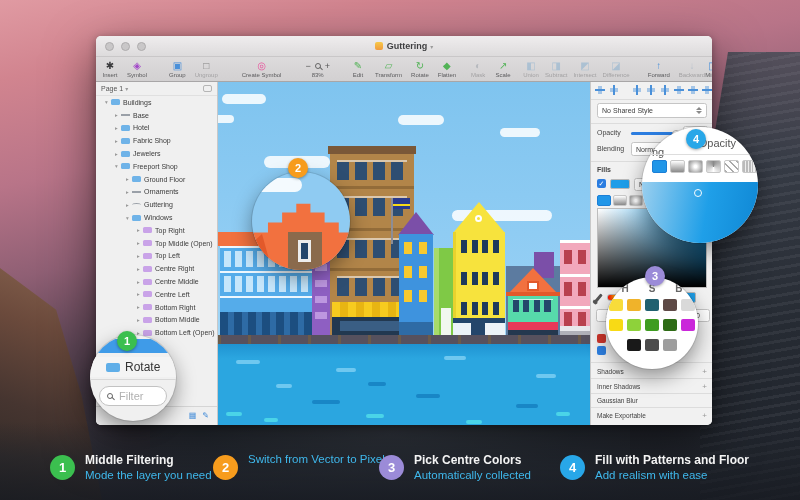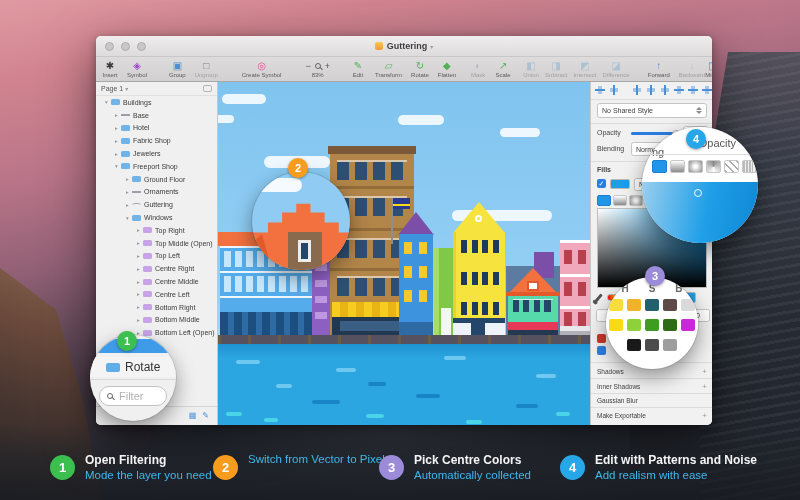--- a/index.html
+++ b/index.html
@@ -767,21 +767,21 @@
       <div class="badge" style="left: 645px; top: 266px; background: rgb(155, 139, 216);">3</div>
 
       <div class="badge" style="left: 686px; top: 129px; background: rgb(40, 167, 232);">4</div>
     </div>
 
   <div class="caps">
 
       <div class="cap" style="left: 50px;">
         <div class="capc" style="background: rgb(59, 191, 79);">1</div>
         <div class="capt">
-          <div class="t">Open Filtering</div>
+          <div class="t">Middle Filtering</div>
           <div class="s">Mode the layer you need</div>
         </div>
       </div>
 
       <div class="cap" style="left: 213px;">
         <div class="capc" style="background: rgb(247, 156, 29);">2</div>
         <div class="capt">
           <div class="s">Switch from Vector to Pixel</div>
         </div>
       </div>
@@ -790,19 +790,19 @@
         <div class="capc" style="background: rgb(155, 139, 216);">3</div>
         <div class="capt">
           <div class="t">Pick Centre Colors</div>
           <div class="s">Automatically collected</div>
         </div>
       </div>
 
       <div class="cap" style="left: 560px;">
         <div class="capc" style="background: rgb(40, 167, 232);">4</div>
         <div class="capt">
-          <div class="t">Edit with Patterns and Noise</div>
+          <div class="t">Fill with Patterns and Floor</div>
           <div class="s">Add realism with ease</div>
         </div>
       </div>
     </div>
 
 </div>
 
 </body></html>

